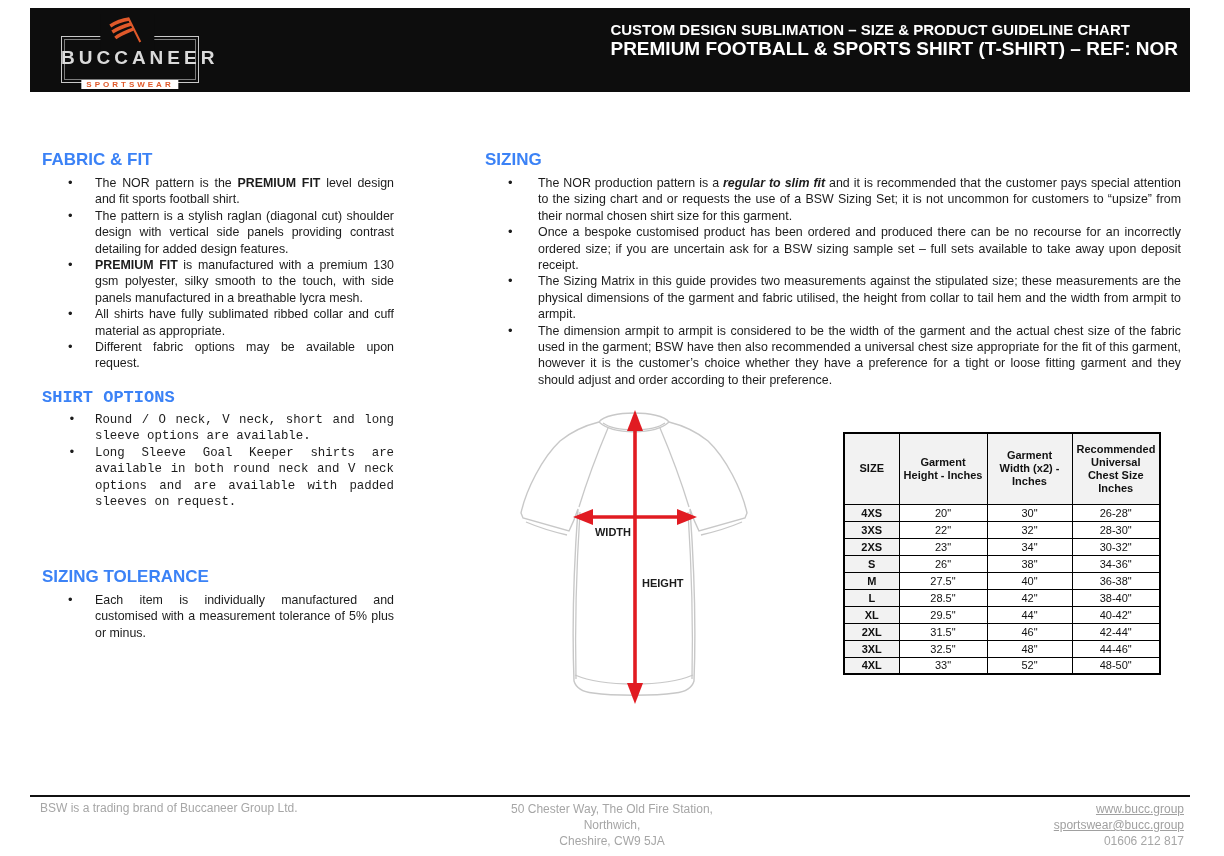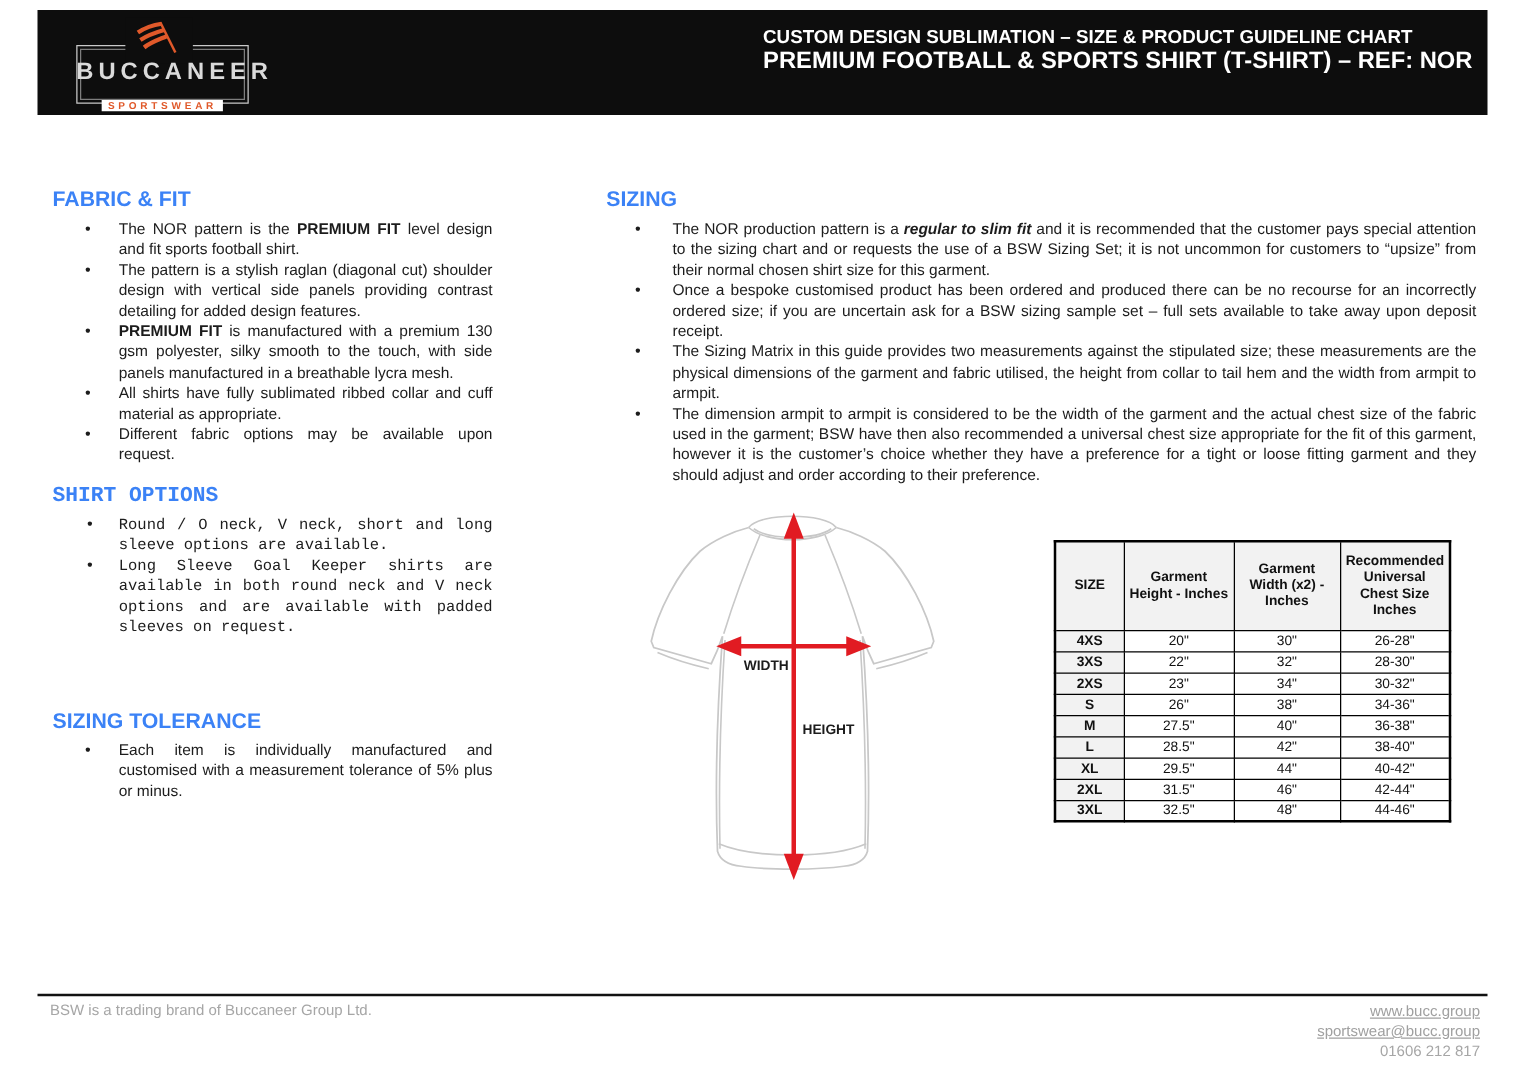--- a/index.html
+++ b/index.html
@@ -224,24 +224,35 @@
           <td>31.5"</td>
           <td>46"</td>
           <td>42-44"</td>
         </tr>
         <tr>
           <td>3XL</td>
           <td>32.5"</td>
           <td>48"</td>
           <td>44-46"</td>
         </tr>
+        <tr>
+          <td>4XL</td>
+          <td>33"</td>
+          <td>52"</td>
+          <td>48-50"</td>
+        </tr>
       </tbody>
   </table>
 
   <div class="footer-rule"></div>
   <div class="footer-left">BSW is a trading brand of Buccaneer Group Ltd.</div>
+  <div class="footer-center">
+    <div>50 Chester Way, The Old Fire Station,</div>
+    <div>Northwich,</div>
+    <div>Cheshire, CW9 5JA</div>
+  </div>
   <div class="footer-right">
     <a href="#">www.bucc.group</a>
     <a href="#">sportswear@bucc.group</a>
     <div>01606 212 817</div>
   </div>
 
 </div>
 
 </body></html>

